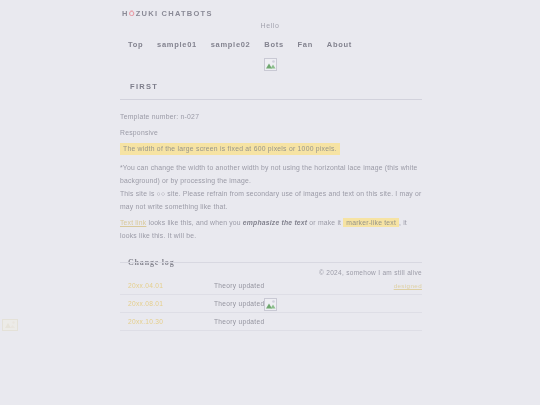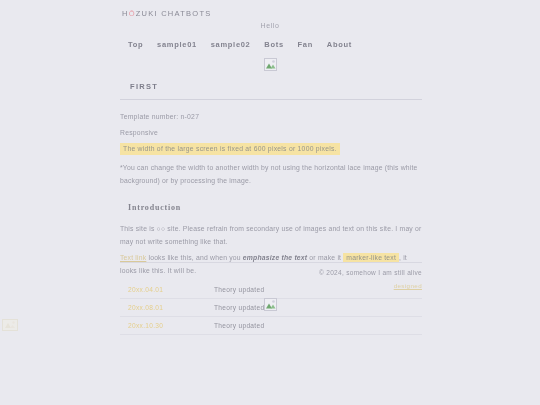--- a/index.html
+++ b/index.html
@@ -33,21 +33,21 @@
     top: 0;
     width: 540px;
   }
 
   
   .site-title {
     position: absolute;
     left: 122px;
     top: 9px;
     font-size: 7.5px;
-    font-weight: normal;
+    font-weight: bold;
     letter-spacing: 1.25px;
     color: #8a8a96;
     white-space: nowrap;
   }
   .site-title .accent {
     color: #e89aa4;
   }
 
   
   .hello {
@@ -278,25 +278,25 @@
 
   <main class="content">
 
     <h2 class="sec-head">FIRST</h2>
 
     <p class="line">Template number: n-027</p>
     <p class="line">Responsive</p>
     <p class="line"><span class="hl">The width of the large screen is fixed at 600 pixels or 1000 pixels.</span></p>
     <p class="note">*You can change the width to another width by not using the horizontal lace image (this white background) or by processing the image.</p>
 
-    <h3 class="sub-head">Introduction</h3>
 
     <p class="para">This site is ○○ site. Please refrain from secondary use of images and text on this site. I may or may not write something like that.</p>
     <p class="para"><a href="#" class="textlink">Text link</a><span> looks like this, and when you </span><span class="emph">emphasize the text</span><span> or make it </span><span class="marker">marker-like text</span><span>, it looks like this. It will be.</span></p>
 
+    <h3 class="sub-head">Change log</h3>
 
     <table class="log-table">
       <tbody>
         <tr>
           <td class="log-date">20xx.04.01</td>
           <td class="log-desc">Theory updated</td>
         </tr>
         <tr>
           <td class="log-date">20xx.08.01</td>
           <td class="log-desc">Theory updated</td>

